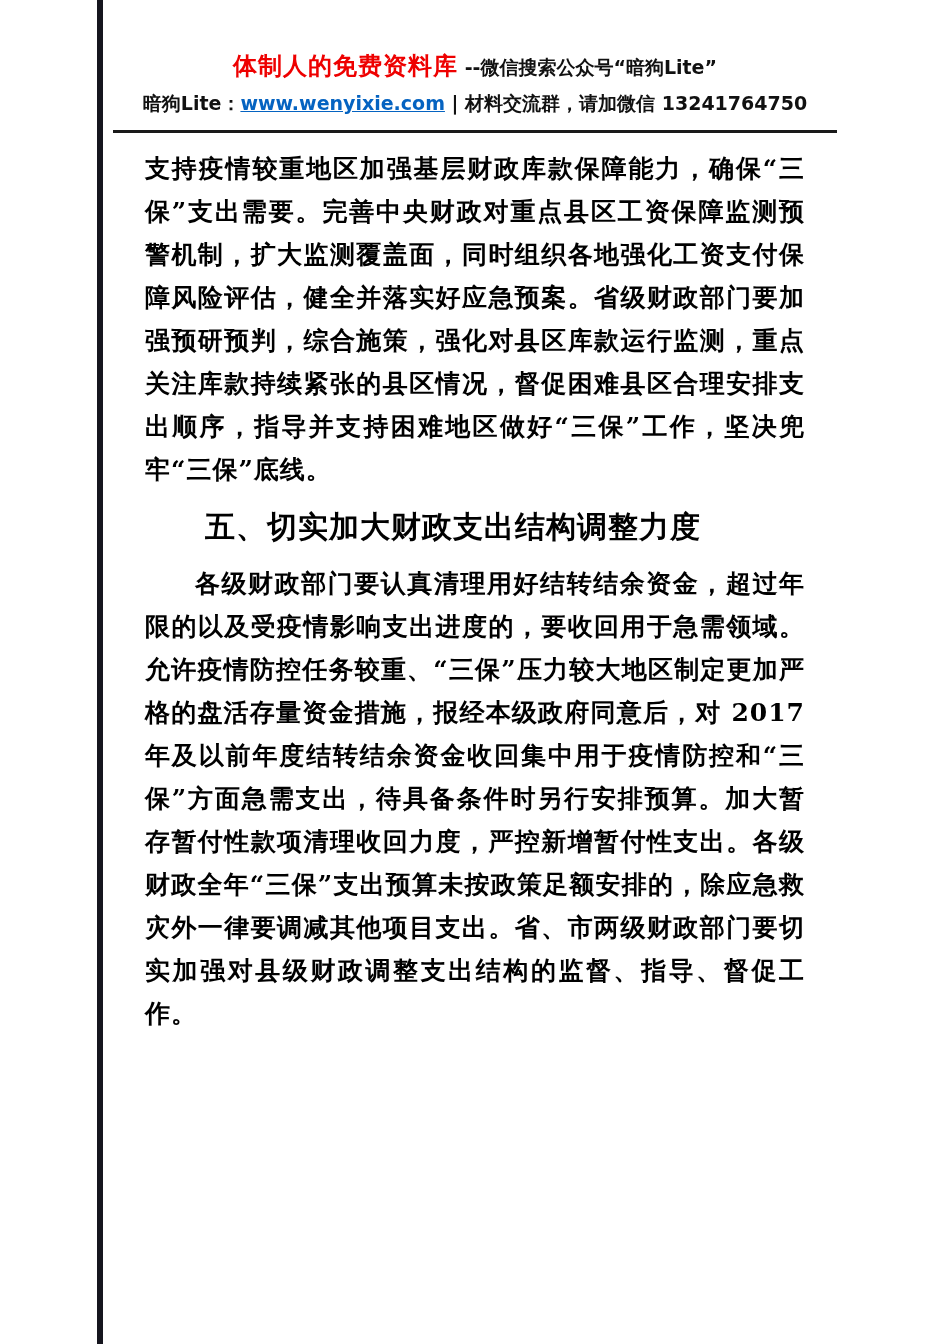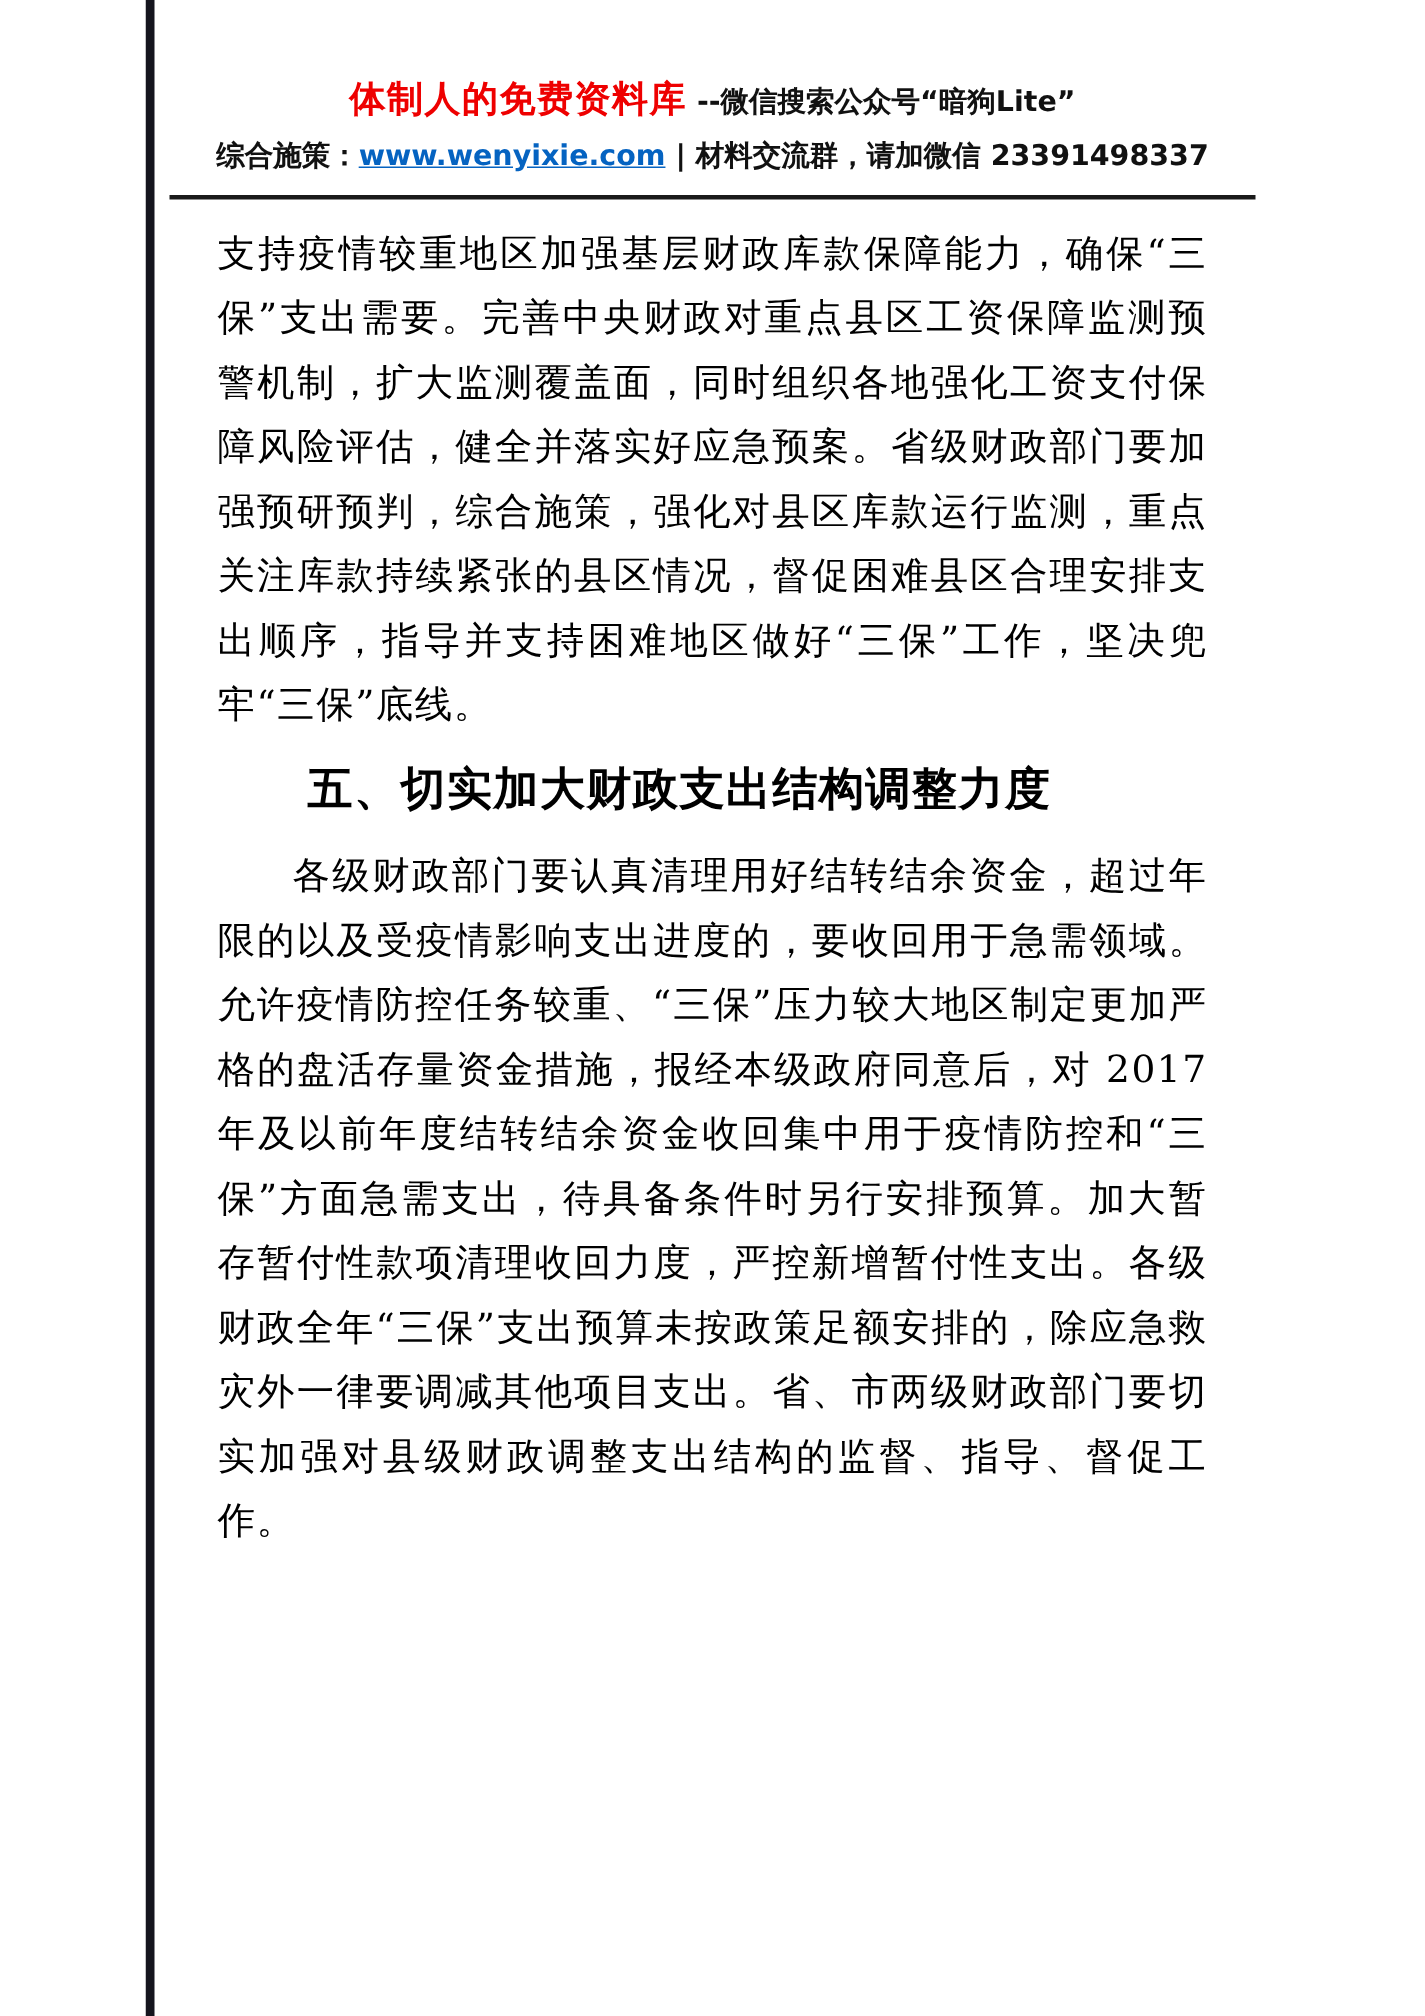--- a/index.html
+++ b/index.html
@@ -49,20 +49,21 @@
     width: 660px;
     margin: 14px auto 0;
   }
   .doc-body p {
     font-size: 25px;
     line-height: 43px;
     letter-spacing: 1px;
     text-align: justify;
     text-indent: 2em;
     color: #000000;
+    font-weight: bold;
   }
   .doc-body p.continuation { text-indent: 0; }
 
   .doc-heading {
     font-family: "DejaVu Sans", sans-serif;
     font-size: 30px;
     font-weight: bold;
     line-height: 43px;
     letter-spacing: 1px;
     margin: 14px 0;
@@ -75,21 +76,21 @@
 
 <div class="page">
 
   <div class="page-edge"></div>
 
   <header class="promo-header">
     <div class="promo-line1">
       <span class="brand-red">体制人的免费资料库</span><span class="brand-rest"> --微信搜索公众号“暗狗Lite”</span>
     </div>
     <div class="promo-line2">
-      <span>综合施策：</span><a class="promo-link">www.wenyixie.com</a><span> | 材料交流群，请加微信 23391498337</span>
+      <span>暗狗Lite：</span><a class="promo-link">www.wenyixie.com</a><span> | 材料交流群，请加微信 13241764750</span>
     </div>
     <hr class="header-divider">
   </header>
 
   <main class="doc-body">
     <p class="continuation">支持疫情较重地区加强基层财政库款保障能力，确保“三保”支出需要。完善中央财政对重点县区工资保障监测预警机制，扩大监测覆盖面，同时组织各地强化工资支付保障风险评估，健全并落实好应急预案。省级财政部门要加强预研预判，综合施策，强化对县区库款运行监测，重点关注库款持续紧张的县区情况，督促困难县区合理安排支出顺序，指导并支持困难地区做好“三保”工作，坚决兜牢“三保”底线。</p>
 
     <h2 class="doc-heading">五、切实加大财政支出结构调整力度</h2>
 
     <p>各级财政部门要认真清理用好结转结余资金，超过年限的以及受疫情影响支出进度的，要收回用于急需领域。允许疫情防控任务较重、“三保”压力较大地区制定更加严格的盘活存量资金措施，报经本级政府同意后，对 2017 年及以前年度结转结余资金收回集中用于疫情防控和“三保”方面急需支出，待具备条件时另行安排预算。加大暂存暂付性款项清理收回力度，严控新增暂付性支出。各级财政全年“三保”支出预算未按政策足额安排的，除应急救灾外一律要调减其他项目支出。省、市两级财政部门要切实加强对县级财政调整支出结构的监督、指导、督促工作。</p>

